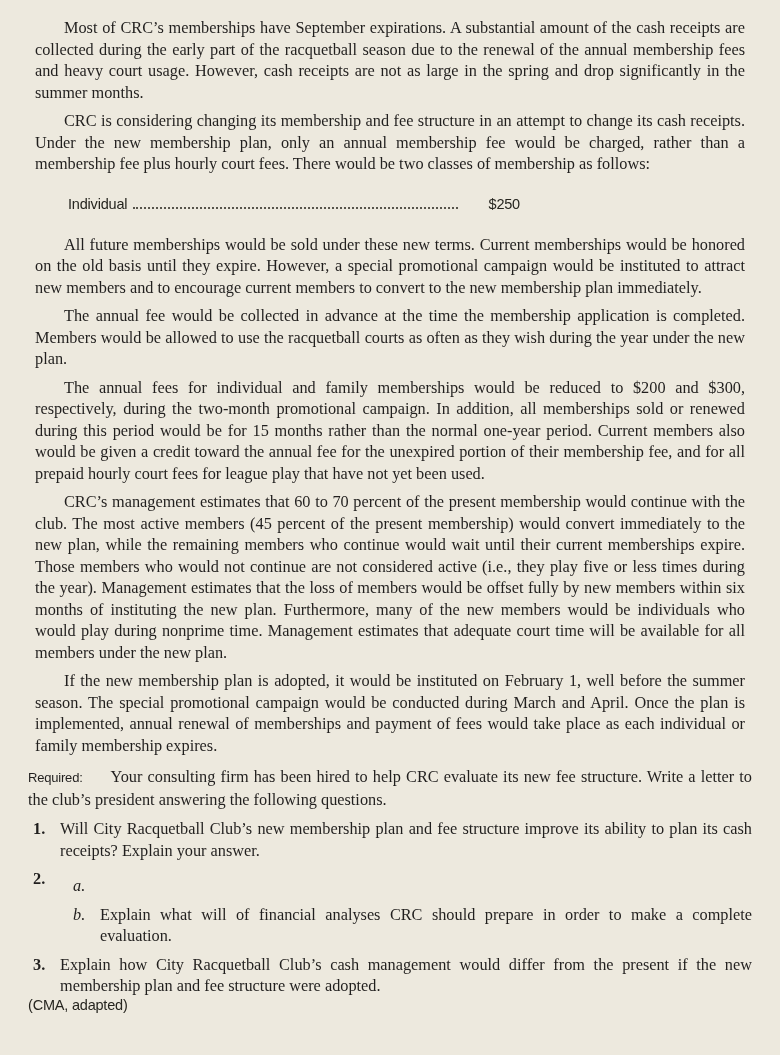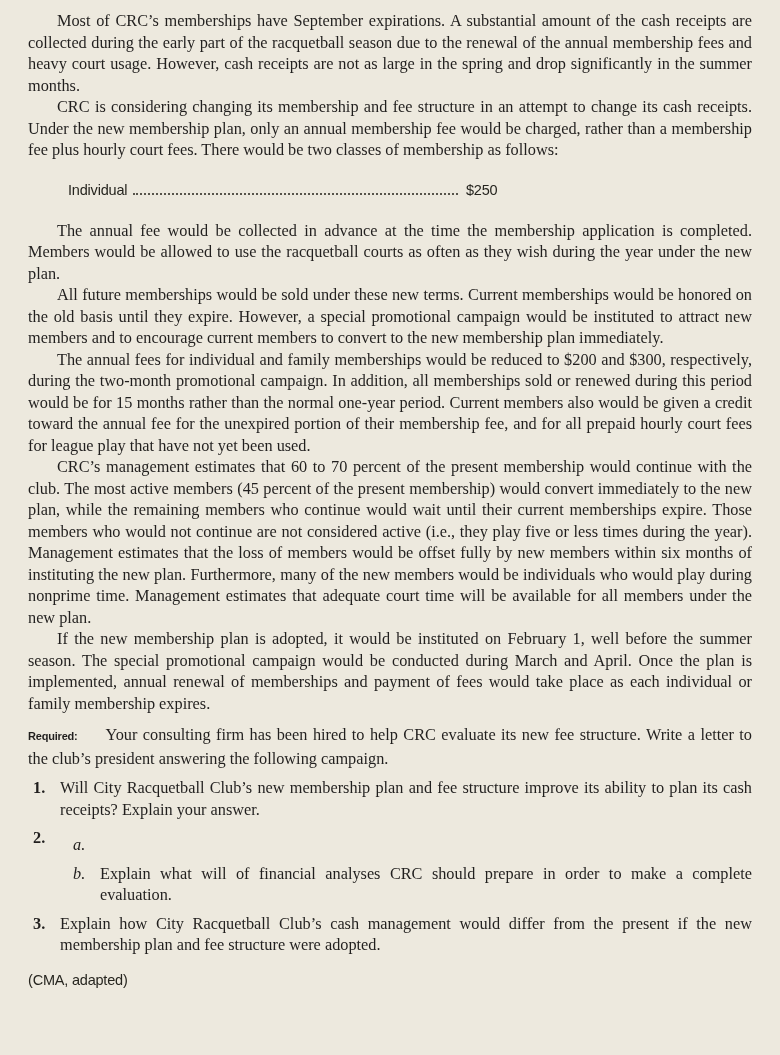--- a/index.html
+++ b/index.html
@@ -13,21 +13,21 @@
     color: #211F1E;
     font-family: "Liberation Serif", serif;
   }
   .page {
     box-sizing: border-box;
     width: 780px;
     min-height: 1055px;
     padding: 10px 28px 12px 28px;
   }
   p.body {
-    margin: 0;
+    margin: 7px;
     font-size: 16.3px;
     line-height: 21.5px;
     text-align: justify;
     text-indent: 29px;
   }
   
   .fee-table {
     width: 452px;
     margin: 18px 0 18px 40px;
     font-family: "Liberation Sans", sans-serif;
@@ -43,34 +43,34 @@
   .fee-label { white-space: nowrap; letter-spacing: -0.2px; }
   .leader {
     flex: 1;
     border-bottom: 2px dotted #57544B;
     margin: 0 8px 4px 6px;
     height: 1px;
   }
   .fee-value {
     width: 54px;
     flex: none;
-    text-align: left;
+    text-align: right;
     letter-spacing: -0.2px;
   }
   
   .required {
     margin: 10px 0 0 0;
     font-size: 16.3px;
     line-height: 21.5px;
     text-align: justify;
   }
   .required-label {
     font-family: "Liberation Sans", sans-serif;
-    font-weight: bold;
-    font-size: 11px;
+    font-weight: normal;
+    font-size: 13px;
     letter-spacing: -0.2px;
     margin-right: 28px;
   }
   
   .qlist { margin-top: 8px; }
   .q-item {
     display: flex;
     margin-top: 7px;
     font-size: 16.3px;
     line-height: 21.5px;
@@ -86,21 +86,20 @@
   .q-body { text-align: justify; }
   .sub-item { display: flex; margin-top: 7px; }
   .sub-letter {
     flex: none;
     width: 40px;
     box-sizing: border-box;
     padding-left: 13px;
     font-style: italic;
   }
   .footnote {
-    margin-top: 16px;
     font-family: "Liberation Sans", sans-serif;
     font-size: 14.5px;
     letter-spacing: -0.2px;
     color: #26251F;
   }
 </style>
 </head>
 <body>
 
 <div class="page">
@@ -109,27 +108,27 @@
   <p class="body">CRC is considering changing its membership and fee structure in an attempt to change its cash receipts. Under the new membership plan, only an annual membership fee would be charged, rather than a membership fee plus hourly court fees. There would be two classes of membership as follows:</p>
 
   <div class="fee-table">
     <div class="fee-row">
       <span class="fee-label">Individual</span>
       <span class="leader"></span>
       <span class="fee-value">$250</span>
     </div>
   </div>
 
+  <p class="body">All future memberships would be sold under these new terms. Current memberships would be honored on the old basis until they expire. However, a special promotional campaign would be instituted to attract new members and to encourage current members to convert to the new membership plan immediately.</p>
   <p class="body">The annual fee would be collected in advance at the time the membership application is completed. Members would be allowed to use the racquetball courts as often as they wish during the year under the new plan.</p>
-  <p class="body">All future memberships would be sold under these new terms. Current memberships would be honored on the old basis until they expire. However, a special promotional campaign would be instituted to attract new members and to encourage current members to convert to the new membership plan immediately.</p>
   <p class="body">The annual fees for individual and family memberships would be reduced to $200 and $300, respectively, during the two-month promotional campaign. In addition, all memberships sold or renewed during this period would be for 15 months rather than the normal one-year period. Current members also would be given a credit toward the annual fee for the unexpired portion of their membership fee, and for all prepaid hourly court fees for league play that have not yet been used.</p>
   <p class="body">CRC’s management estimates that 60 to 70 percent of the present membership would continue with the club. The most active members (45 percent of the present membership) would convert immediately to the new plan, while the remaining members who continue would wait until their current memberships expire. Those members who would not continue are not considered active (i.e., they play five or less times during the year). Management estimates that the loss of members would be offset fully by new members within six months of instituting the new plan. Furthermore, many of the new members would be individuals who would play during nonprime time. Management estimates that adequate court time will be available for all members under the new plan.</p>
   <p class="body">If the new membership plan is adopted, it would be instituted on February 1, well before the summer season. The special promotional campaign would be conducted during March and April. Once the plan is implemented, annual renewal of memberships and payment of fees would take place as each individual or family membership expires.</p>
 
-  <p class="required"><span class="required-label">Required:</span><span>Your consulting firm has been hired to help CRC evaluate its new fee structure. Write a letter to the club’s president answering the following campaign.</span></p>
+  <p class="required"><span class="required-label">Required:</span><span>Your consulting firm has been hired to help CRC evaluate its new fee structure. Write a letter to the club’s president answering the following questions.</span></p>
 
   <div class="qlist">
 
     <div class="q-item">
       <span class="q-num">1.</span>
       <div class="q-col">
         <div class="q-body">Will City Racquetball Club’s new membership plan and fee structure improve its ability to plan its cash receipts? Explain your answer.</div>
       </div>
     </div>
 

